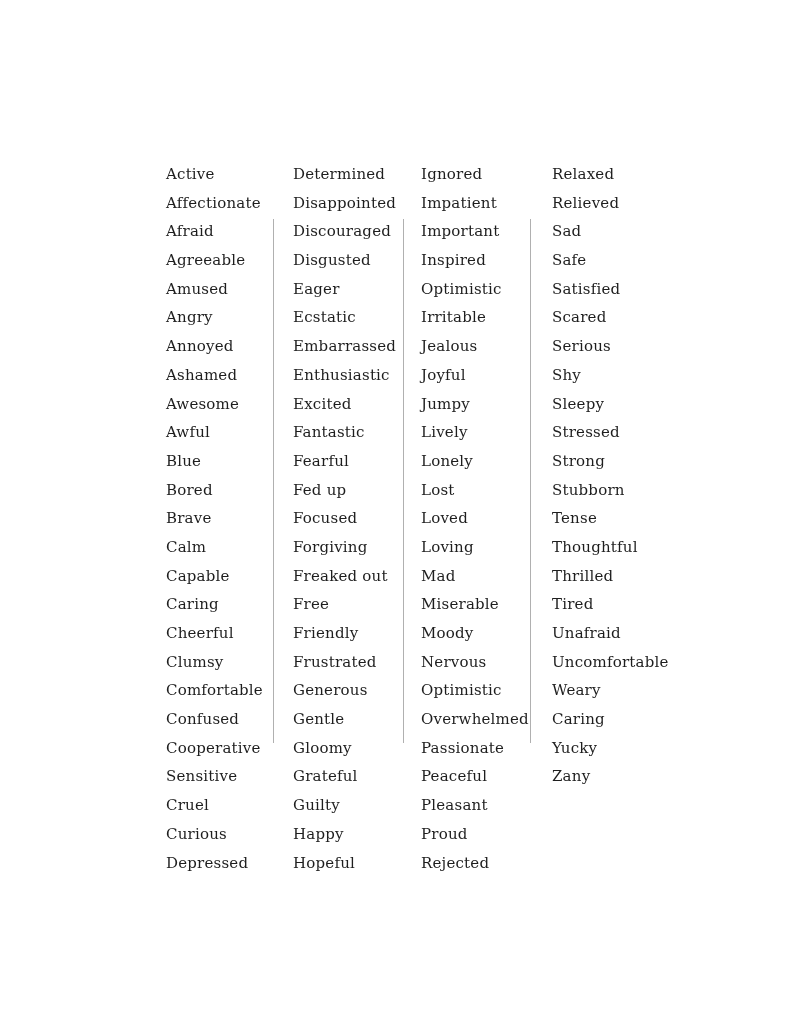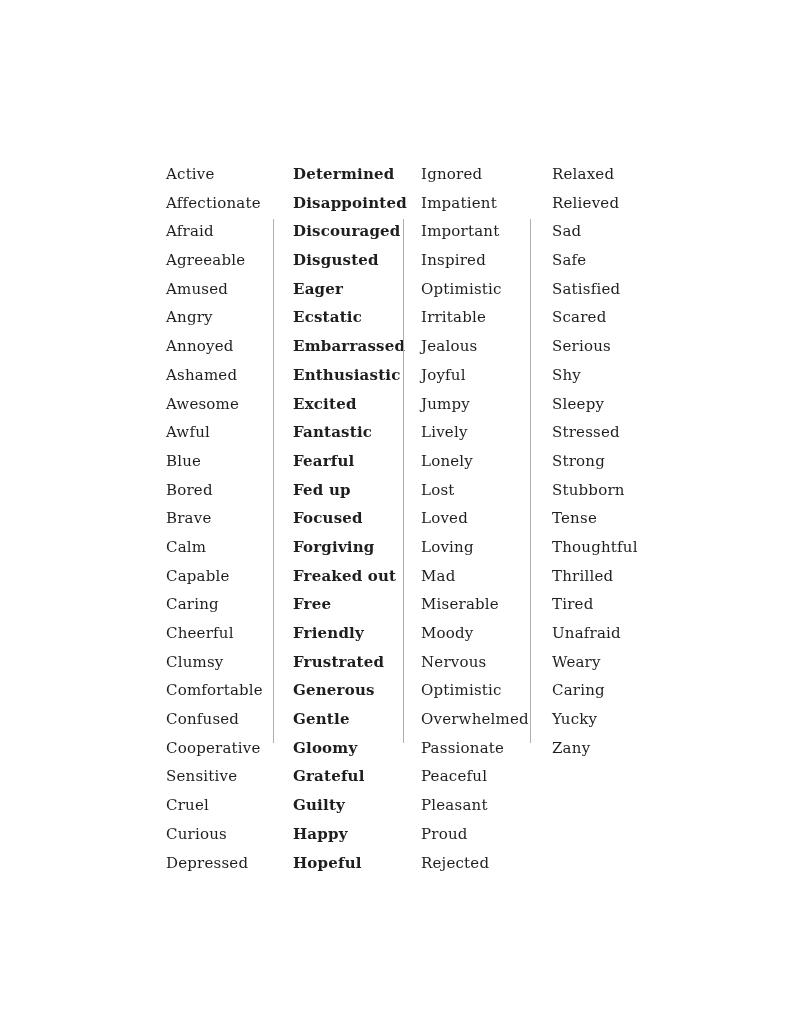--- a/index.html
+++ b/index.html
@@ -29,21 +29,21 @@
     white-space: nowrap;
   }
   .column-divider {
     position: absolute;
     top: 203px;
     width: 1px;
     height: 524px;
     background: var(--divider-color, #b0b0b0);
   }
   .col-1 { left: 166px; }
-  .col-2 { left: 293px; font-weight: bold; }
+  .col-2 { left: 293px; }
   .col-3 { left: 421px; }
   .col-4 { left: 552px; }
   .div-1 { left: 273px; }
   .div-2 { left: 403px; }
   .div-3 { left: 530px; }
 </style>
 </head>
 <body style="background: rgb(255, 255, 255);">
 
 <div class="page">
@@ -139,20 +139,21 @@
       <div class="word">Shy</div>
       <div class="word">Sleepy</div>
       <div class="word">Stressed</div>
       <div class="word">Strong</div>
       <div class="word">Stubborn</div>
       <div class="word">Tense</div>
       <div class="word">Thoughtful</div>
       <div class="word">Thrilled</div>
       <div class="word">Tired</div>
       <div class="word">Unafraid</div>
+      <div class="word">Uncomfortable</div>
       <div class="word">Weary</div>
       <div class="word">Caring</div>
       <div class="word">Yucky</div>
       <div class="word">Zany</div>
     </div>
 
   <div class="column-divider div-1"></div>
   <div class="column-divider div-2"></div>
   <div class="column-divider div-3"></div>
 </div>

